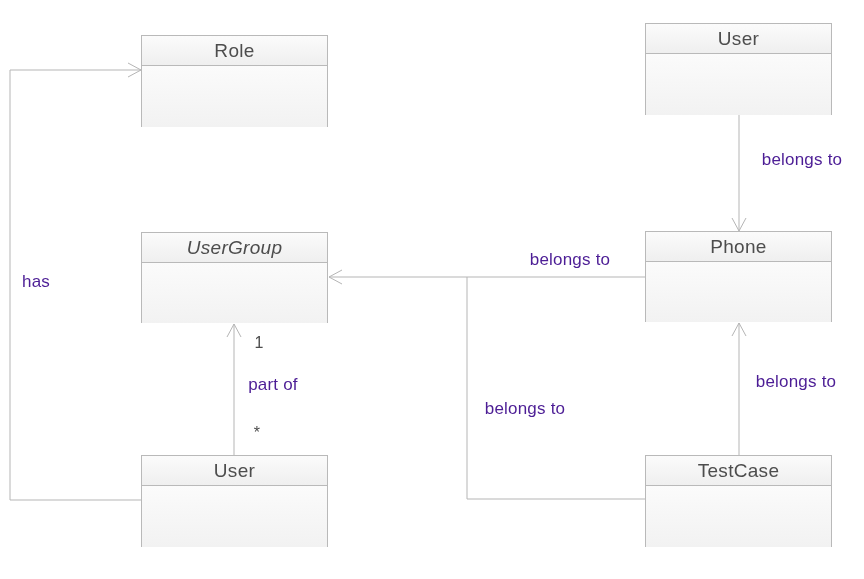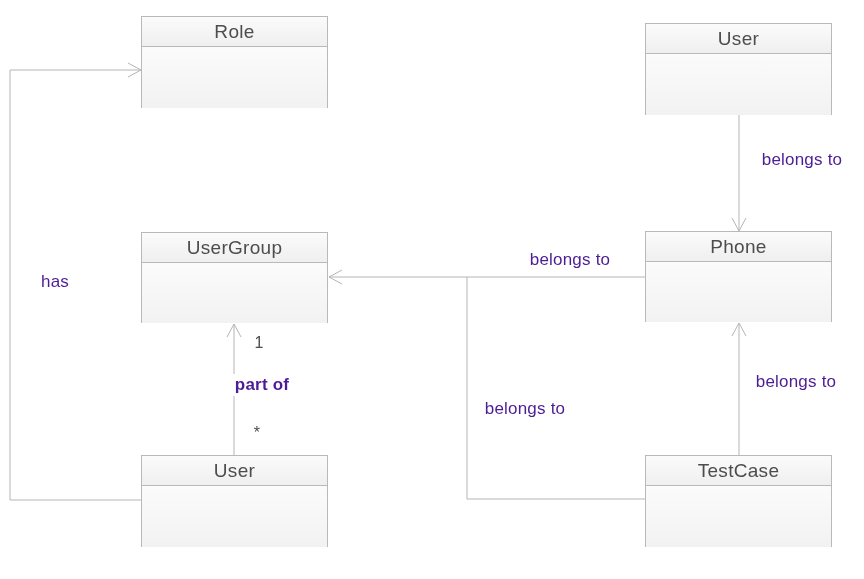--- a/index.html
+++ b/index.html
@@ -94,31 +94,31 @@
       <path class="edge-line" d="M 234 455 L 234 324"></path>
       <path class="edge-arrow" d="M 227 337 L 234 324 L 241 337"></path>
     </g>
 
     <g>
       <path class="edge-line" d="M 141 500 L 10 500 L 10 70 L 141 70"></path>
       <path class="edge-arrow" d="M 128 63 L 141 70 L 128 77"></path>
     </g>
   </svg>
 
-  <div class="entity-box" style="left:141px; top:16px;">
+  <div class="entity-box" style="left:141px; top:35px;">
     <div class="entity-title">Role</div>
     <div class="entity-body"></div>
   </div>
 
   <div class="entity-box" style="left:645px; top:23px;">
     <div class="entity-title">User</div>
     <div class="entity-body"></div>
   </div>
 
-  <div class="entity-box" style="left:141px; top:232px; height:91px;">
+  <div class="entity-box" style="left:141px; top:232px; height:91px;font-style:italic;">
     <div class="entity-title">UserGroup</div>
     <div class="entity-body" style="height:60px;"></div>
   </div>
 
   <div class="entity-box" style="left:141px; top:455px;">
     <div class="entity-title">User</div>
     <div class="entity-body"></div>
   </div>
 
   <div class="entity-box" style="left:645px; top:231px; height:91px;">
@@ -132,21 +132,21 @@
   </div>
 
   <div class="edge-label" style="left:802px; top:160px;">belongs to</div>
 
   <div class="edge-label" style="left:570px; top:260px;">belongs to</div>
 
   <div class="edge-label" style="left:525px; top:409px;">belongs to</div>
 
   <div class="edge-label" style="left:796px; top:382px;">belongs to</div>
 
-  <div class="edge-label" style="left:262px; top:385px;font-weight:bold;">part of</div>
+  <div class="edge-label" style="left:273px; top:385px;">part of</div>
 
   <div class="edge-label mult-label" style="left:259px; top:343px;">1</div>
 
   <div class="edge-label mult-label" style="left:257px; top:433px;">*</div>
 
-  <div class="edge-label" style="left:55px; top:282px;">has</div>
+  <div class="edge-label" style="left:36px; top:282px;">has</div>
 
 </div>
 
 </body></html>

